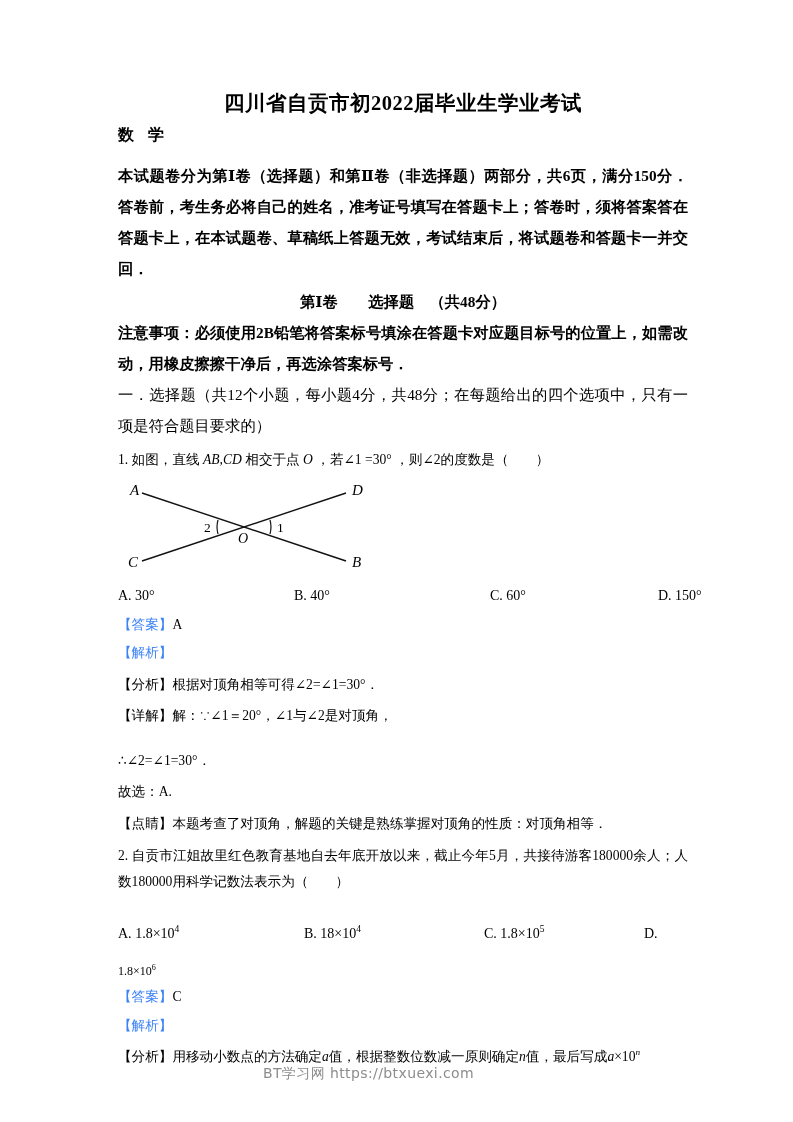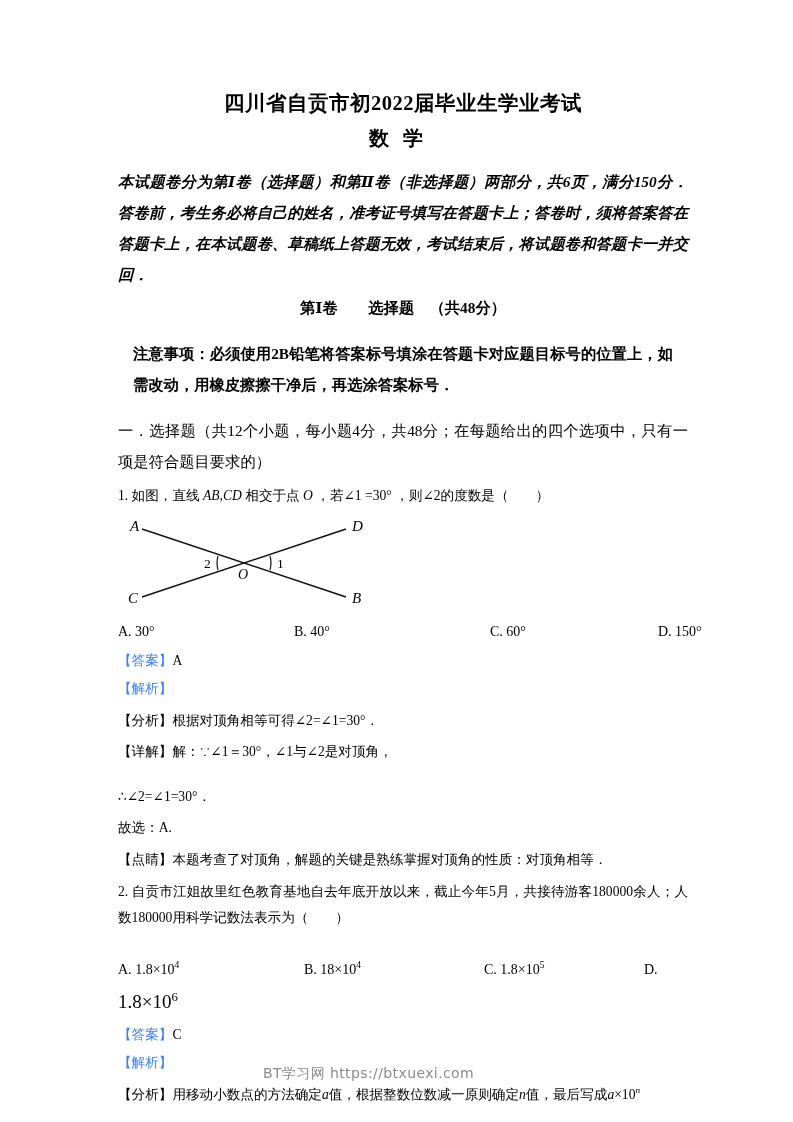--- a/index.html
+++ b/index.html
@@ -32,51 +32,49 @@
   
   .doc-title {
     text-align: center;
     font-weight: bold;
     font-size: 20.5px;
     letter-spacing: 0.5px;
     line-height: 1.5;
     margin: 0 0 4px 0;
   }
   .subject-title {
-    text-align: center;
-    font-weight: bold;
-    font-size: 20px;
+    font-weight: bold;
+    font-size: 16px;
     letter-spacing: 14px;
     margin: 6px 0 14px 0;
   }
 
   
   .instr {
     font-weight: bold;
     font-size: 15.3px;
     line-height: 2.03;
     text-align: justify;
     text-justify: inter-ideograph;
     margin: 0;
-    font-style: italic;
   }
   .section-head {
     text-align: center;
     font-weight: bold;
     font-size: 15.3px;
     line-height: 2.03;
     margin: 2px 0 0 0;
   }
   .notice {
     font-weight: bold;
     font-size: 15.3px;
     line-height: 2.03;
     text-align: justify;
     text-justify: inter-ideograph;
-    margin: 15px;
+    margin: 0;
   }
   .mc-head {
     font-weight: normal;
     font-size: 15.3px;
     line-height: 2.03;
     text-align: justify;
     text-justify: inter-ideograph;
     margin: 0;
   }
 
@@ -102,23 +100,23 @@
   .opt-a { width: 176px; }
   .opt-b { width: 196px; }
   .opt-c { width: 168px; }
   .opt-d { width: auto; }
 
   .opts2 { margin-top: 26px; }
   .opts2 .o-a { width: 186px; }
   .opts2 .o-b { width: 180px; }
   .opts2 .o-c { width: 160px; }
   .opt-wrap {
-    font-size: 19px;
+    font-size: 12px;
     line-height: 1.9;
-    margin-top: 0;
+    margin-top: 12px;
   }
 
   
   .ans-line {
     font-size: 13.6px;
     line-height: 1.95;
     margin-top: 2px;
   }
   .tag-blue {
     color: #3b82f6;
@@ -214,21 +212,21 @@
     </div>
     <div class="ans-line">
       <span class="tag-blue">【解析】</span>
     </div>
 
     <div class="sol-line">
       <span>【分析】</span><span>根据对顶角相等可得∠2=∠1=30°．</span>
     </div>
 
     <div class="sol-line">
-      <span>【详解】</span><span>解：∵∠1＝30°，∠1与∠2是对顶角，</span>
+      <span>【详解】</span><span>解：∵∠1＝20°，∠1与∠2是对顶角，</span>
     </div>
 
     <div class="sol-line indent-eq">∴∠2=∠1=30°．</div>
 
     <div class="sol-line">故选：A.</div>
 
     <div class="sol-line">
       <span>【点睛】</span><span>本题考查了对顶角，解题的关键是熟练掌握对顶角的性质：对顶角相等．</span>
     </div>
 

